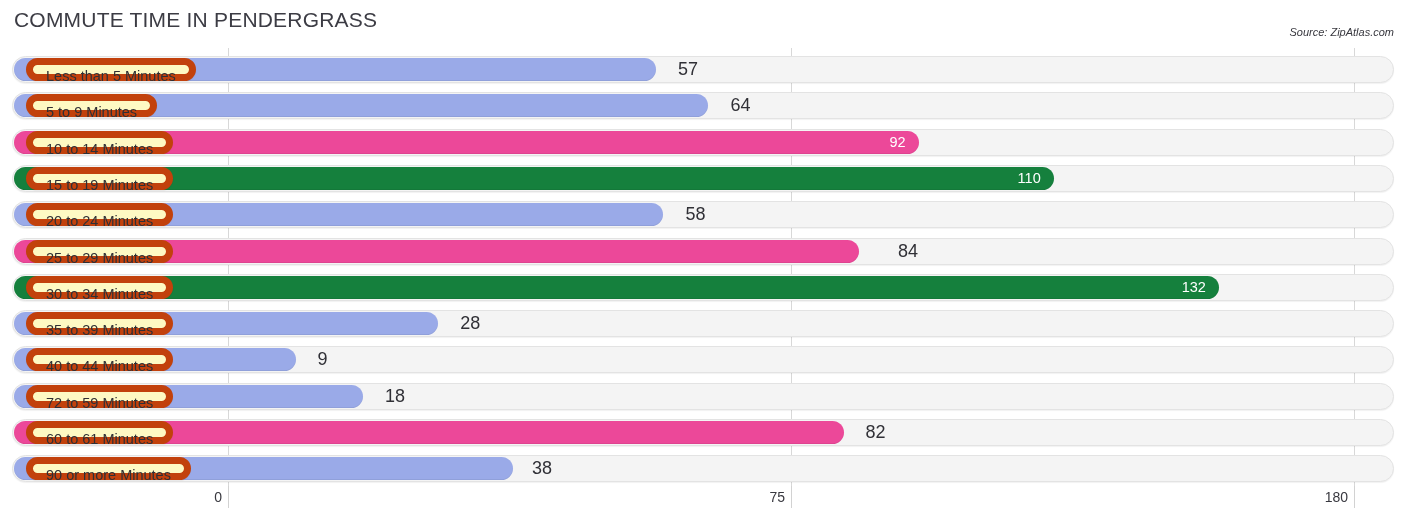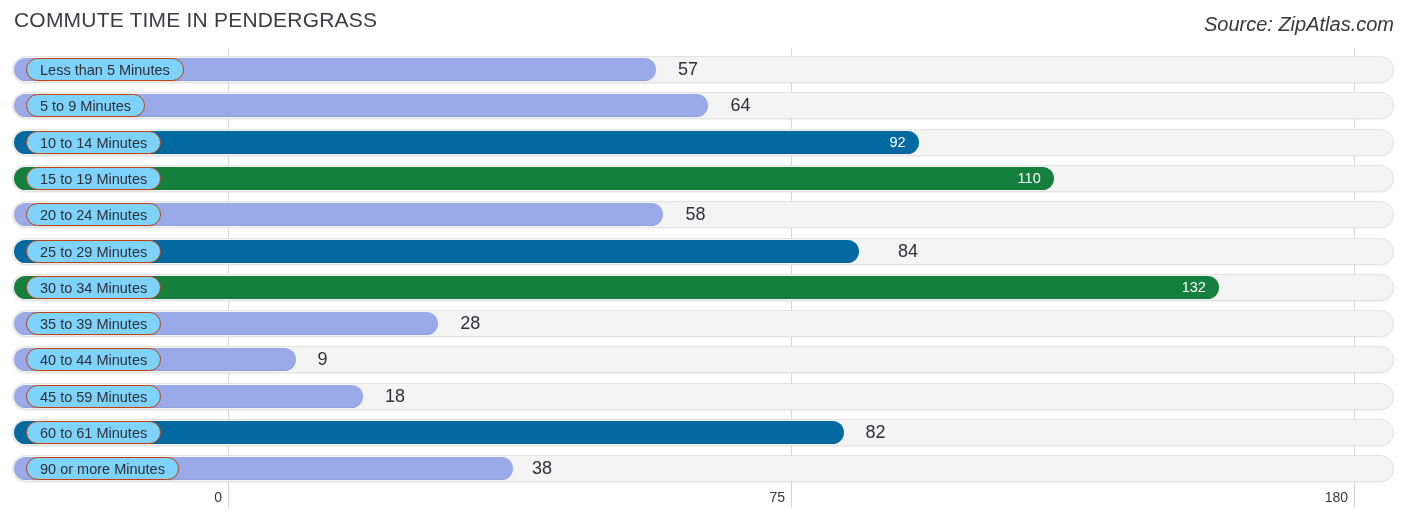--- a/index.html
+++ b/index.html
@@ -29,22 +29,22 @@
     top: 8px;
     font-size: 21px;
     font-weight: 400;
     letter-spacing: 0.2px;
     color: #3c3c44;
     white-space: nowrap;
   }
   #source-label {
     position: absolute;
     right: 12px;
-    top: 13px;
-    font-size: 20px;
+    top: 26px;
+    font-size: 11px;
     font-style: italic;
     color: #38383f;
     white-space: nowrap;
   }
 
   
   #plot {
     position: absolute;
     left: 0;
     top: 48px;
@@ -101,21 +101,21 @@
     top: 2px;
     height: 23px;
     border-radius: 12px;
     background: #9aaae8;
     box-shadow: inset 0 -1px 0 rgba(0,0,0,0.06);
   }
   .bar.dark {
     background: #15803d;
   }
   .bar.mid {
-    background: #0369a1;
+    background: #ec4899;
   }
 
   
   .val-in {
     position: absolute;
     right: 13px;
     top: 0;
     height: 23px;
     line-height: 23px;
     font-size: 14.5px;
@@ -136,22 +136,22 @@
 
   
   .cat-pill {
     position: absolute;
     left: 14px;
     top: 2px;
     height: 23px;
     line-height: 22px;
     box-sizing: border-box;
     padding: 0 13px;
-    background: #7dd3fc;
-    border: 1px solid #c2410c;
+    background: #fef9c3;
+    border: 7px solid #c2410c;
     border-radius: 12px;
     font-size: 14.5px;
     color: #2f2f35;
     white-space: nowrap;
     box-shadow: 0 1px 1px rgba(0,0,0,0.05);
   }
 
   
   #axis {
     position: absolute;
@@ -246,21 +246,21 @@
       <div class="row" style="top: 298.4px;">
         <div class="track"></div>
         <div class="bar" style="width: 281.56px;"></div>
         <div class="val-out" style="left: 305.56px;">9</div>
         <div class="cat-pill">40 to 44 Minutes</div>
       </div>
       <div class="row" style="top: 334.7px;">
         <div class="track"></div>
         <div class="bar" style="width: 349.12px;"></div>
         <div class="val-out" style="left: 373.12px;">18</div>
-        <div class="cat-pill">45 to 59 Minutes</div>
+        <div class="cat-pill">72 to 59 Minutes</div>
       </div>
       <div class="row" style="top: 371px;">
         <div class="track"></div>
         <div class="bar mid" style="width: 829.547px;"></div>
         <div class="val-out" style="left: 853.547px;">82</div>
         <div class="cat-pill">60 to 61 Minutes</div>
       </div>
       <div class="row" style="top: 407.3px;">
         <div class="track"></div>
         <div class="bar" style="width: 499.253px;"></div>

